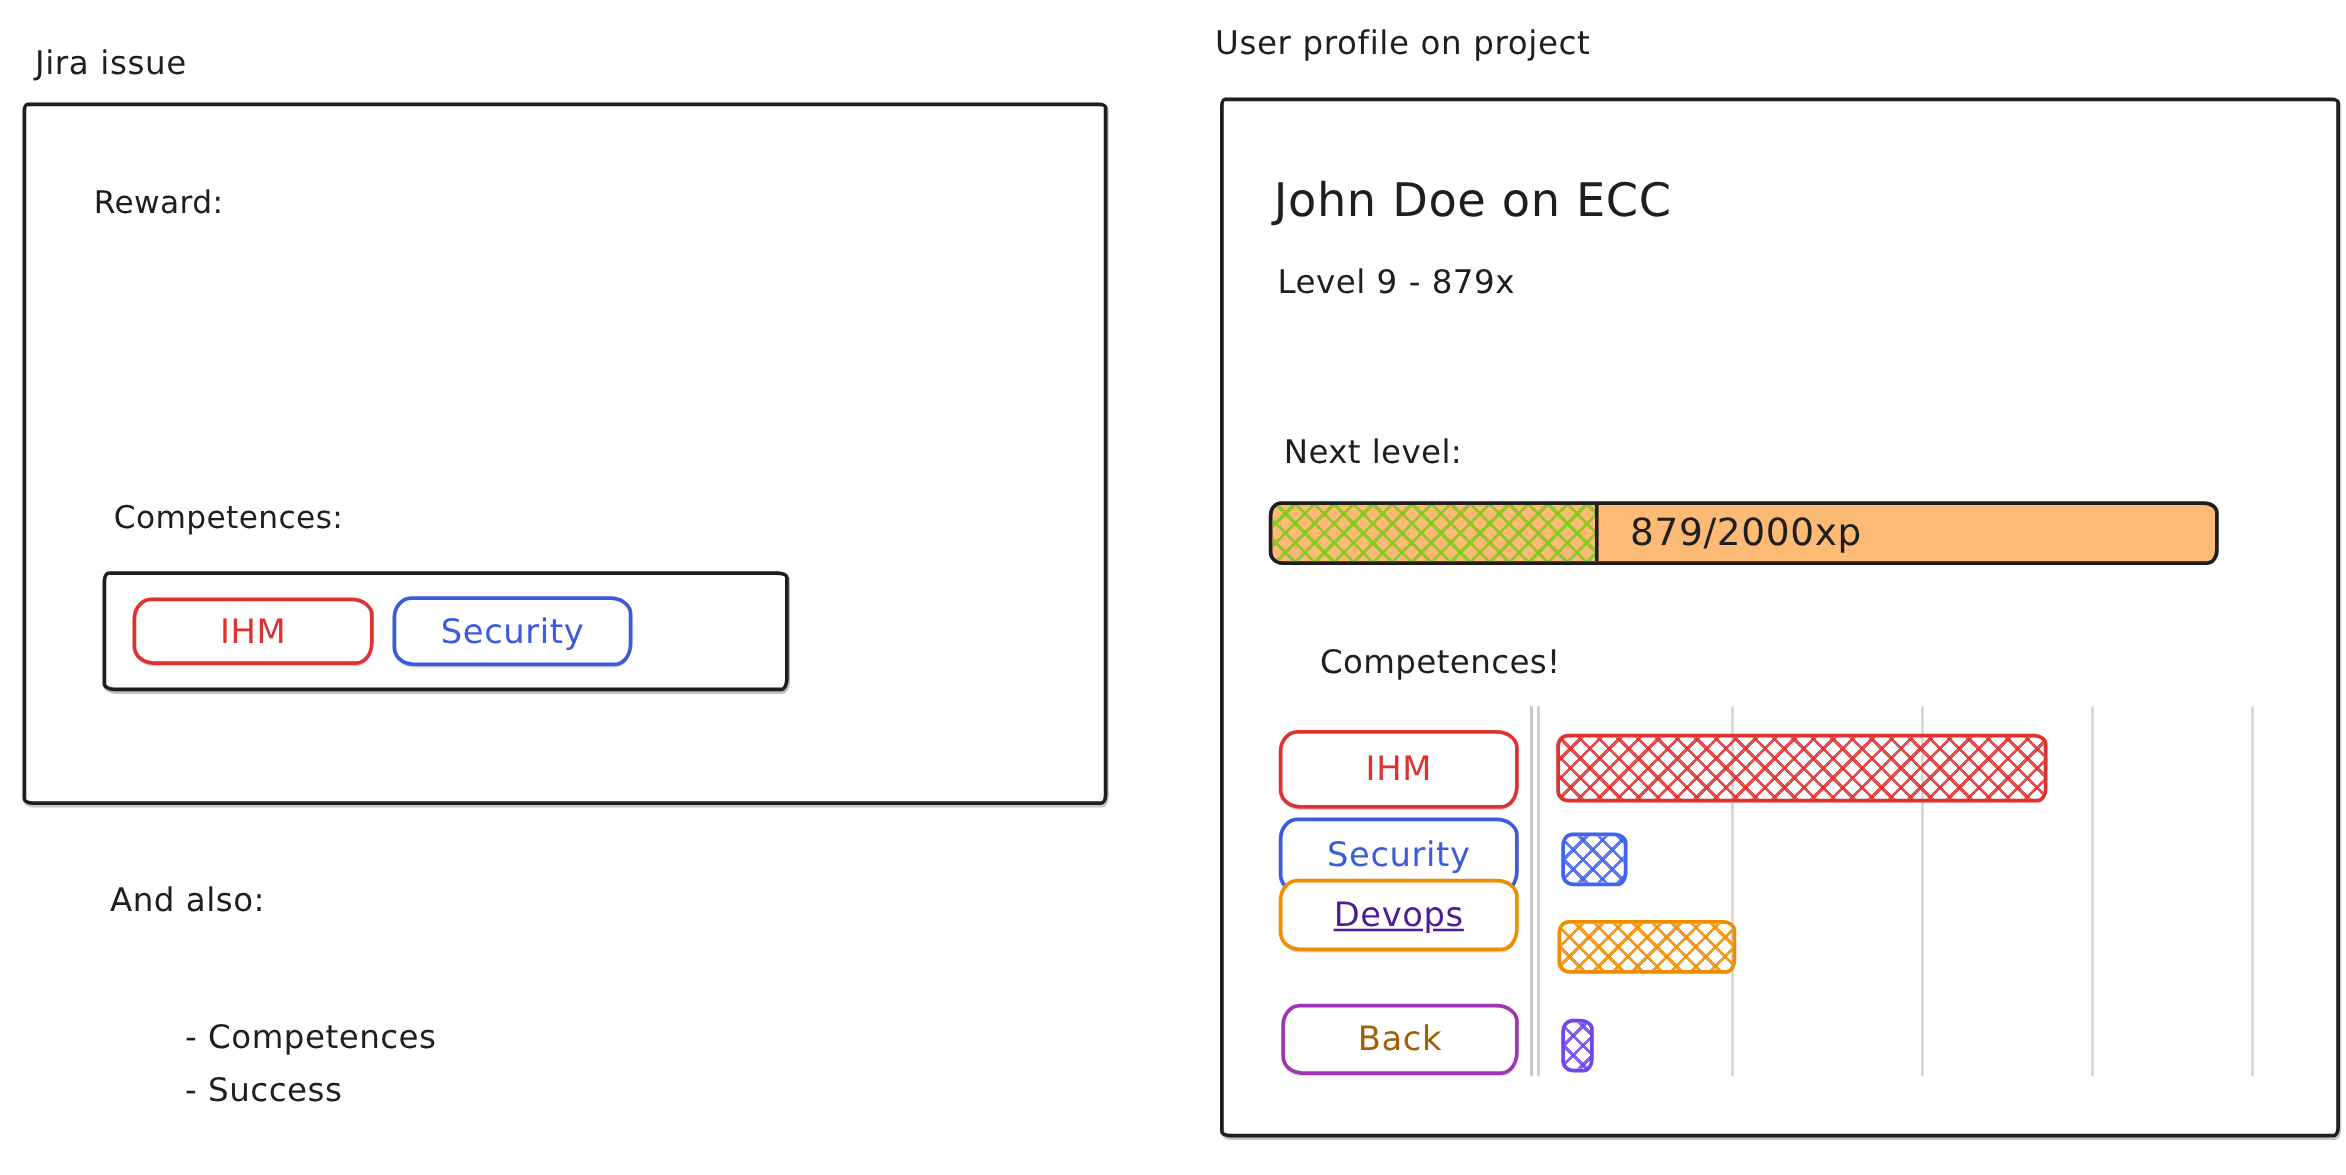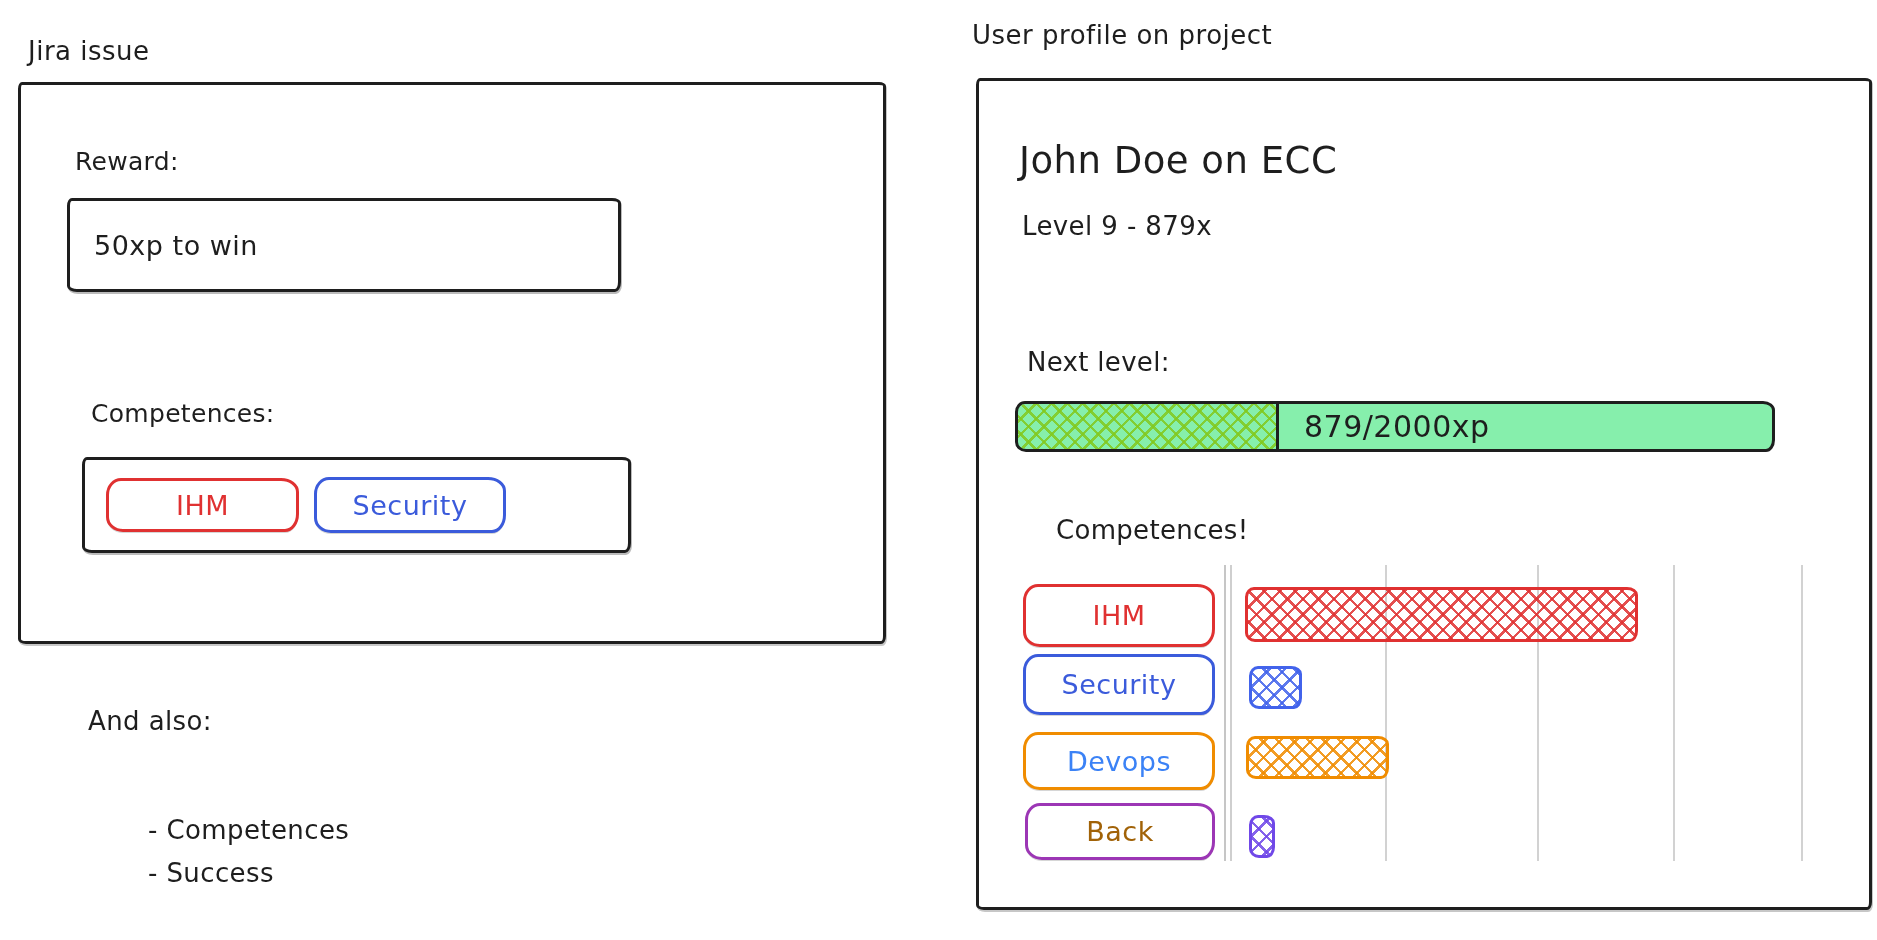--- a/index.html
+++ b/index.html
@@ -32,42 +32,39 @@
     border:3px solid;border-radius:9px 11px 8px 10px / 10px 8px 11px 9px;
   }
   .gridline{width:2px;background:#d2d2d2;}
   .axisline{
     width:8px;
     background:linear-gradient(90deg,#c6c6c6 0 2px,rgba(0,0,0,0) 2px 6px,#cfcfcf 6px 8px);
   }
   .notes-item{font-size:26px;letter-spacing:.4px;line-height:1.0;}
   .progress-track{
     border:3px solid #1e1e1e;border-radius:10px 12px 9px 11px / 11px 9px 12px 10px;
-    background:#86efac;display:flex;align-items:center;position:relative;
+    background:#fdba74;display:flex;align-items:center;position:relative;
   }
   .progress-fill{
     position:absolute;left:0;top:0;bottom:0;
     border-right:3px solid #1e1e1e;border-radius:8px 0 0 8px;
   }
   .progress-text{position:absolute;font-size:30px;letter-spacing:.5px;}
 </style>
 </head>
 <body>
 
 <div id="canvas">
 
   <div class="abs caption" style="left:28px;top:36px;">Jira issue</div>
 
   <div class="abs panel" style="left:18px;top:82px;width:862px;height:556px;">
 
     <div class="abs label" style="left:54px;top:62px;">Reward:</div>
 
-    <div class="abs fieldbox" style="left:46px;top:113px;width:548px;height:88px;">
-      <span style="font-size:27px;padding-left:24px;letter-spacing:.5px;">50xp to win</span>
-    </div>
 
     <div class="abs label" style="left:70px;top:314px;">Competences:</div>
 
     <div class="abs fieldbox" style="left:61px;top:372px;width:543px;height:90px;gap:15px;padding-left:0;">
       <div class="pill" style="width: 187px; height: 48px; margin-left: 21px; border-color: rgb(224, 49, 49); color: rgb(224, 49, 49);">
         <span>IHM</span>
       </div>
       <div class="pill" style="width: 186px; height: 50px; border-color: rgb(59, 91, 219); color: rgb(59, 91, 219);">
         <span>Security</span>
       </div>
@@ -99,21 +96,21 @@
     <div class="abs gridline" style="left:558px;top:484px;height:296px;"></div>
     <div class="abs gridline" style="left:694px;top:484px;height:296px;"></div>
     <div class="abs gridline" style="left:822px;top:484px;height:296px;"></div>
 
     <div class="abs pill" style="left: 44px; top: 503px; width: 186px; height: 57px; border-color: rgb(224, 49, 49); color: rgb(224, 49, 49);">
       <span>IHM</span>
     </div>
     <div class="abs pill" style="left: 44px; top: 573px; width: 186px; height: 55px; border-color: rgb(59, 91, 219); color: rgb(59, 91, 219);">
       <span>Security</span>
     </div>
-    <div class="abs pill" style="left: 44px; top: 651px; width: 186px; height: 52px; border-color: rgb(240, 140, 0); color: #3b82f6;">
+    <div class="abs pill" style="left: 44px; top: 622px; width: 186px; height: 52px; border-color: rgb(240, 140, 0); color: #4c1d95; text-decoration: underline;">
       <span>Devops</span>
     </div>
     <div class="abs pill" style="left: 46px; top: 722px; width: 184px; height: 51px; border-color: rgb(156, 54, 181); color: #a16207;">
       <span>Back</span>
     </div>
 
     <div class="abs bar" style="left: 266px; top: 506px; height: 49px; width: 387px; border-color: rgb(224, 49, 49); background: repeating-linear-gradient(45deg, rgba(224, 49, 49, 0.85) 0px, rgba(224, 49, 49, 0.85) 2.5px, rgba(0, 0, 0, 0) 2.5px, rgba(0, 0, 0, 0) 11px), repeating-linear-gradient(135deg, rgba(224, 49, 49, 0.85) 0px, rgba(224, 49, 49, 0.85) 2.5px, rgba(0, 0, 0, 0) 2.5px, rgba(0, 0, 0, 0) 11px);"></div>
     <div class="abs bar" style="left: 270px; top: 585px; height: 37px; width: 47px; border-color: rgb(66, 99, 235); background: repeating-linear-gradient(45deg, rgba(66, 99, 235, 0.85) 0px, rgba(66, 99, 235, 0.85) 2.5px, rgba(0, 0, 0, 0) 2.5px, rgba(0, 0, 0, 0) 11px), repeating-linear-gradient(135deg, rgba(66, 99, 235, 0.85) 0px, rgba(66, 99, 235, 0.85) 2.5px, rgba(0, 0, 0, 0) 2.5px, rgba(0, 0, 0, 0) 11px);"></div>
     <div class="abs bar" style="left: 267px; top: 655px; height: 37px; width: 137px; border-color: rgb(240, 140, 0); background: repeating-linear-gradient(45deg, rgba(240, 140, 0, 0.85) 0px, rgba(240, 140, 0, 0.85) 2.5px, rgba(0, 0, 0, 0) 2.5px, rgba(0, 0, 0, 0) 11px), repeating-linear-gradient(135deg, rgba(240, 140, 0, 0.85) 0px, rgba(240, 140, 0, 0.85) 2.5px, rgba(0, 0, 0, 0) 2.5px, rgba(0, 0, 0, 0) 11px);"></div>
     <div class="abs bar" style="left: 270px; top: 734px; height: 37px; width: 20px; border-color: rgb(112, 72, 232); background: repeating-linear-gradient(45deg, rgba(112, 72, 232, 0.85) 0px, rgba(112, 72, 232, 0.85) 2.5px, rgba(0, 0, 0, 0) 2.5px, rgba(0, 0, 0, 0) 11px), repeating-linear-gradient(135deg, rgba(112, 72, 232, 0.85) 0px, rgba(112, 72, 232, 0.85) 2.5px, rgba(0, 0, 0, 0) 2.5px, rgba(0, 0, 0, 0) 11px);"></div>

